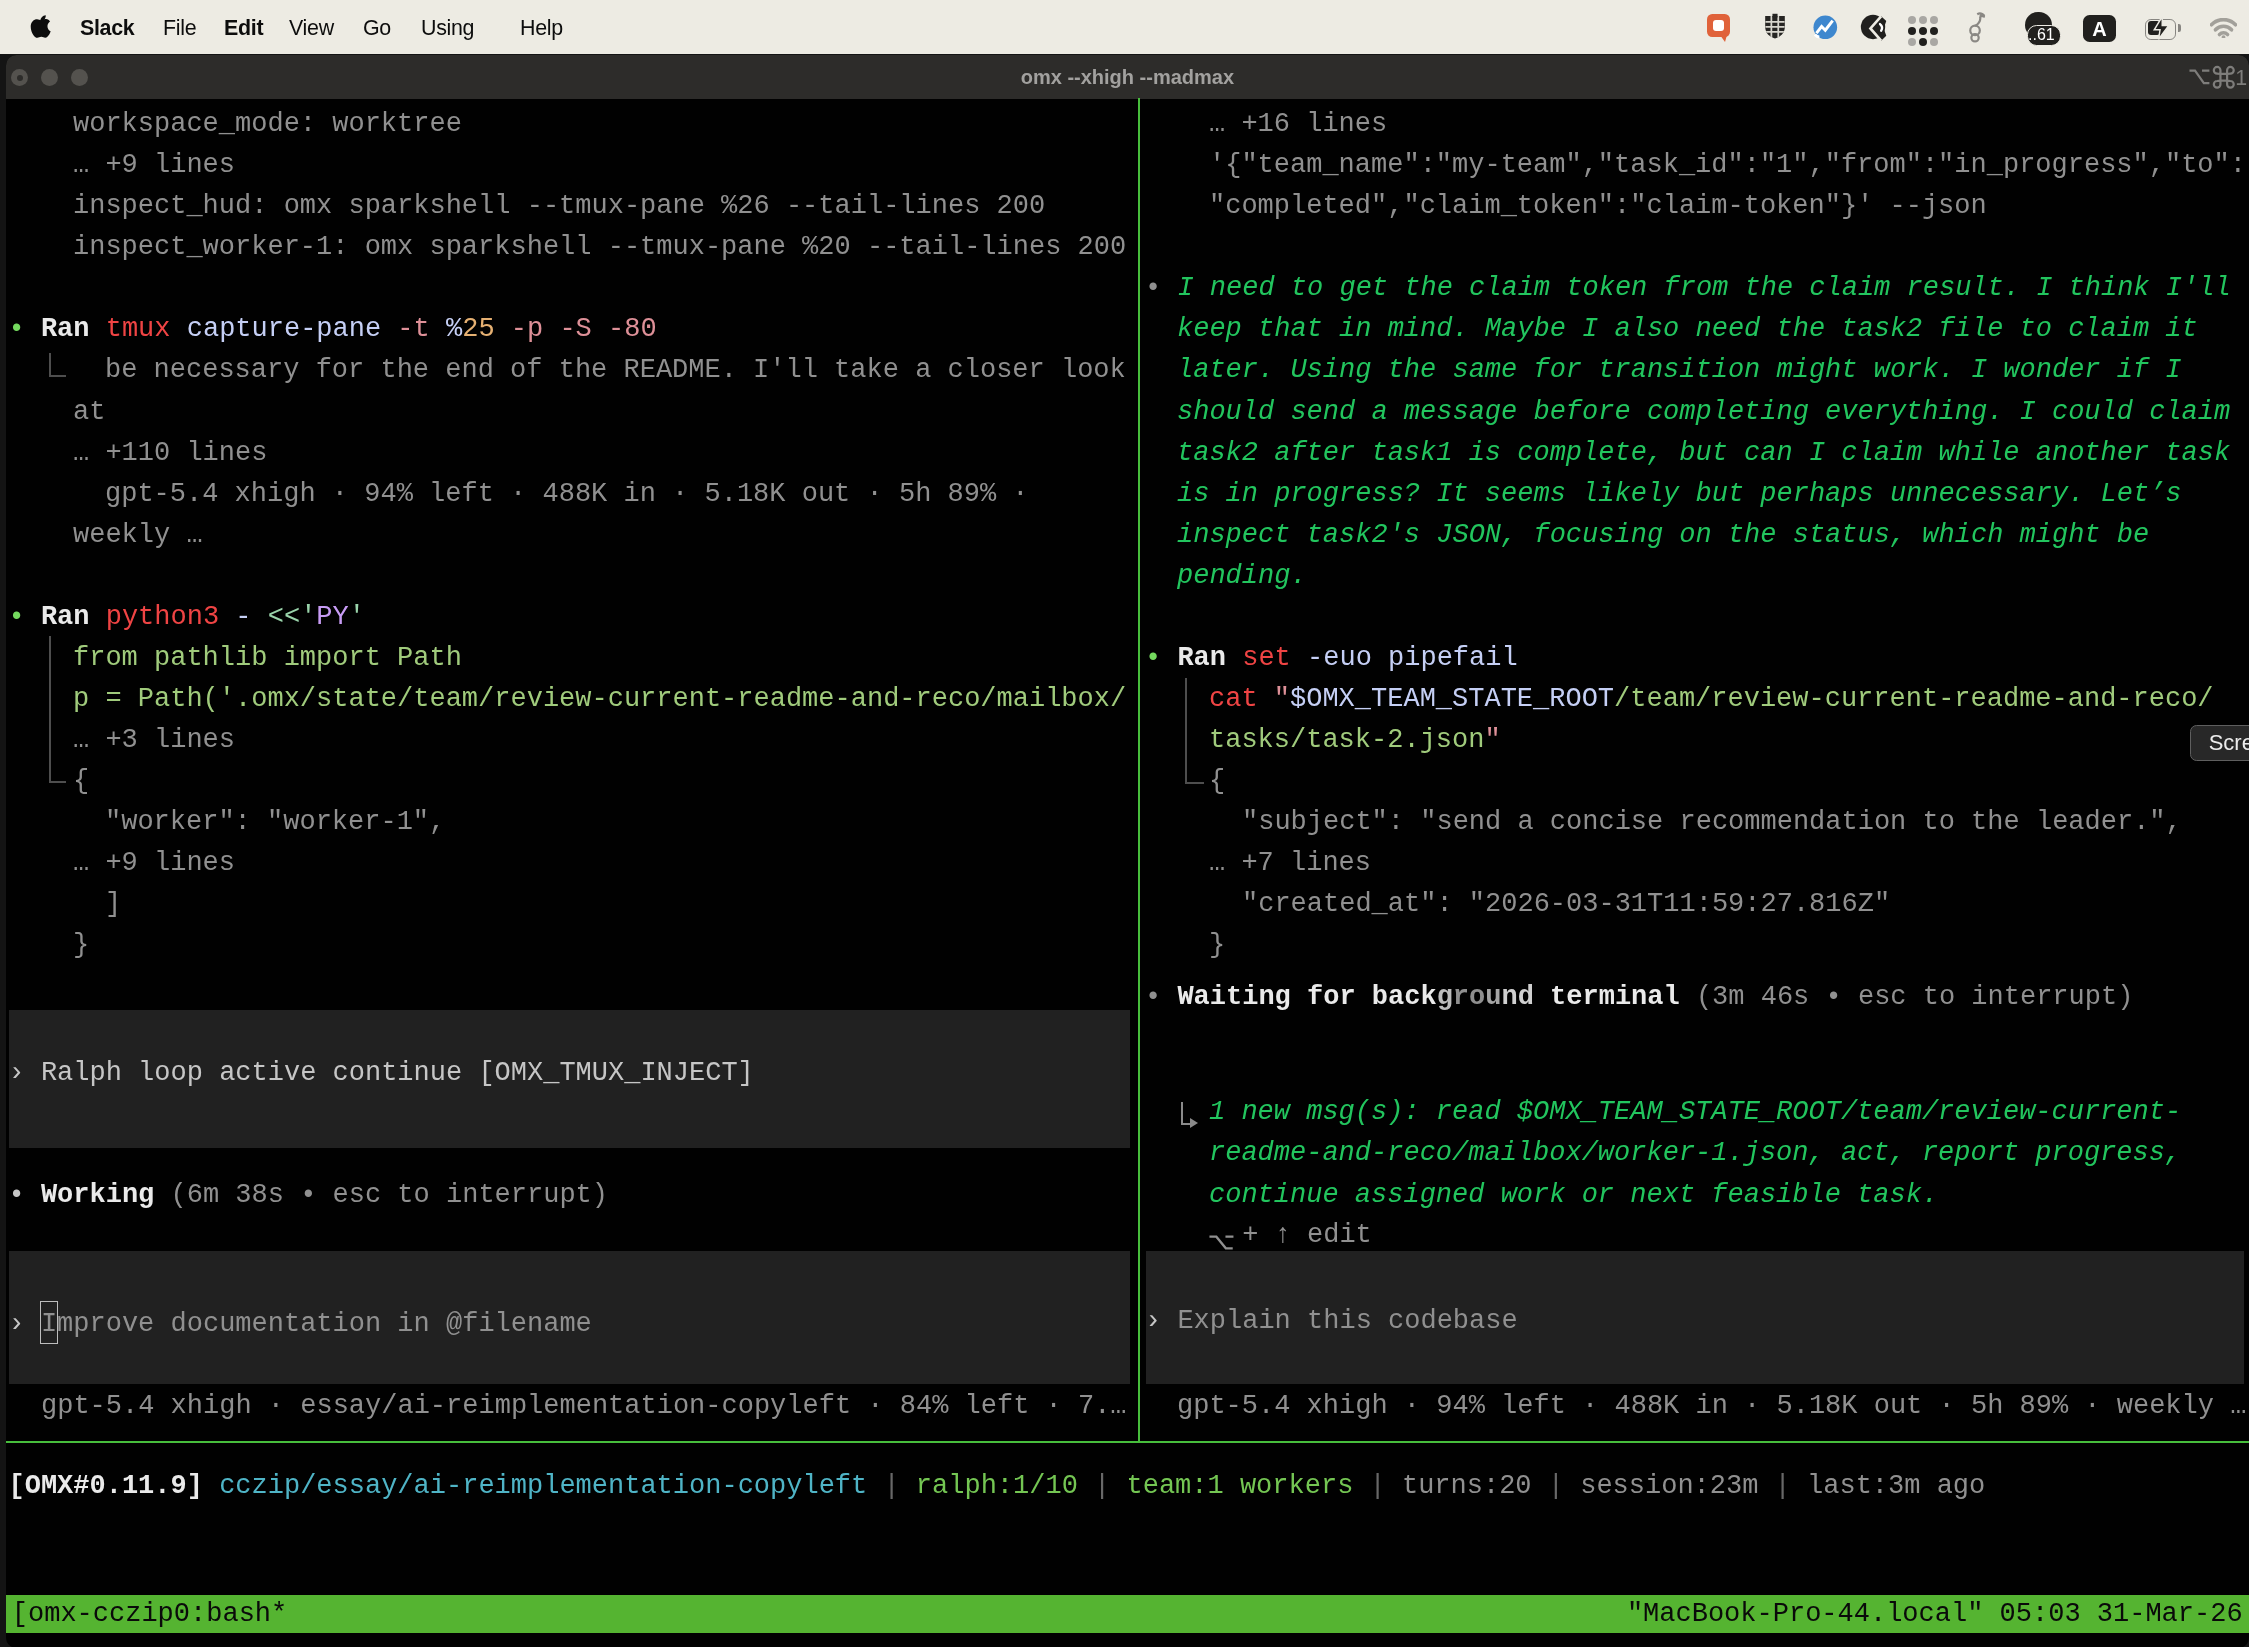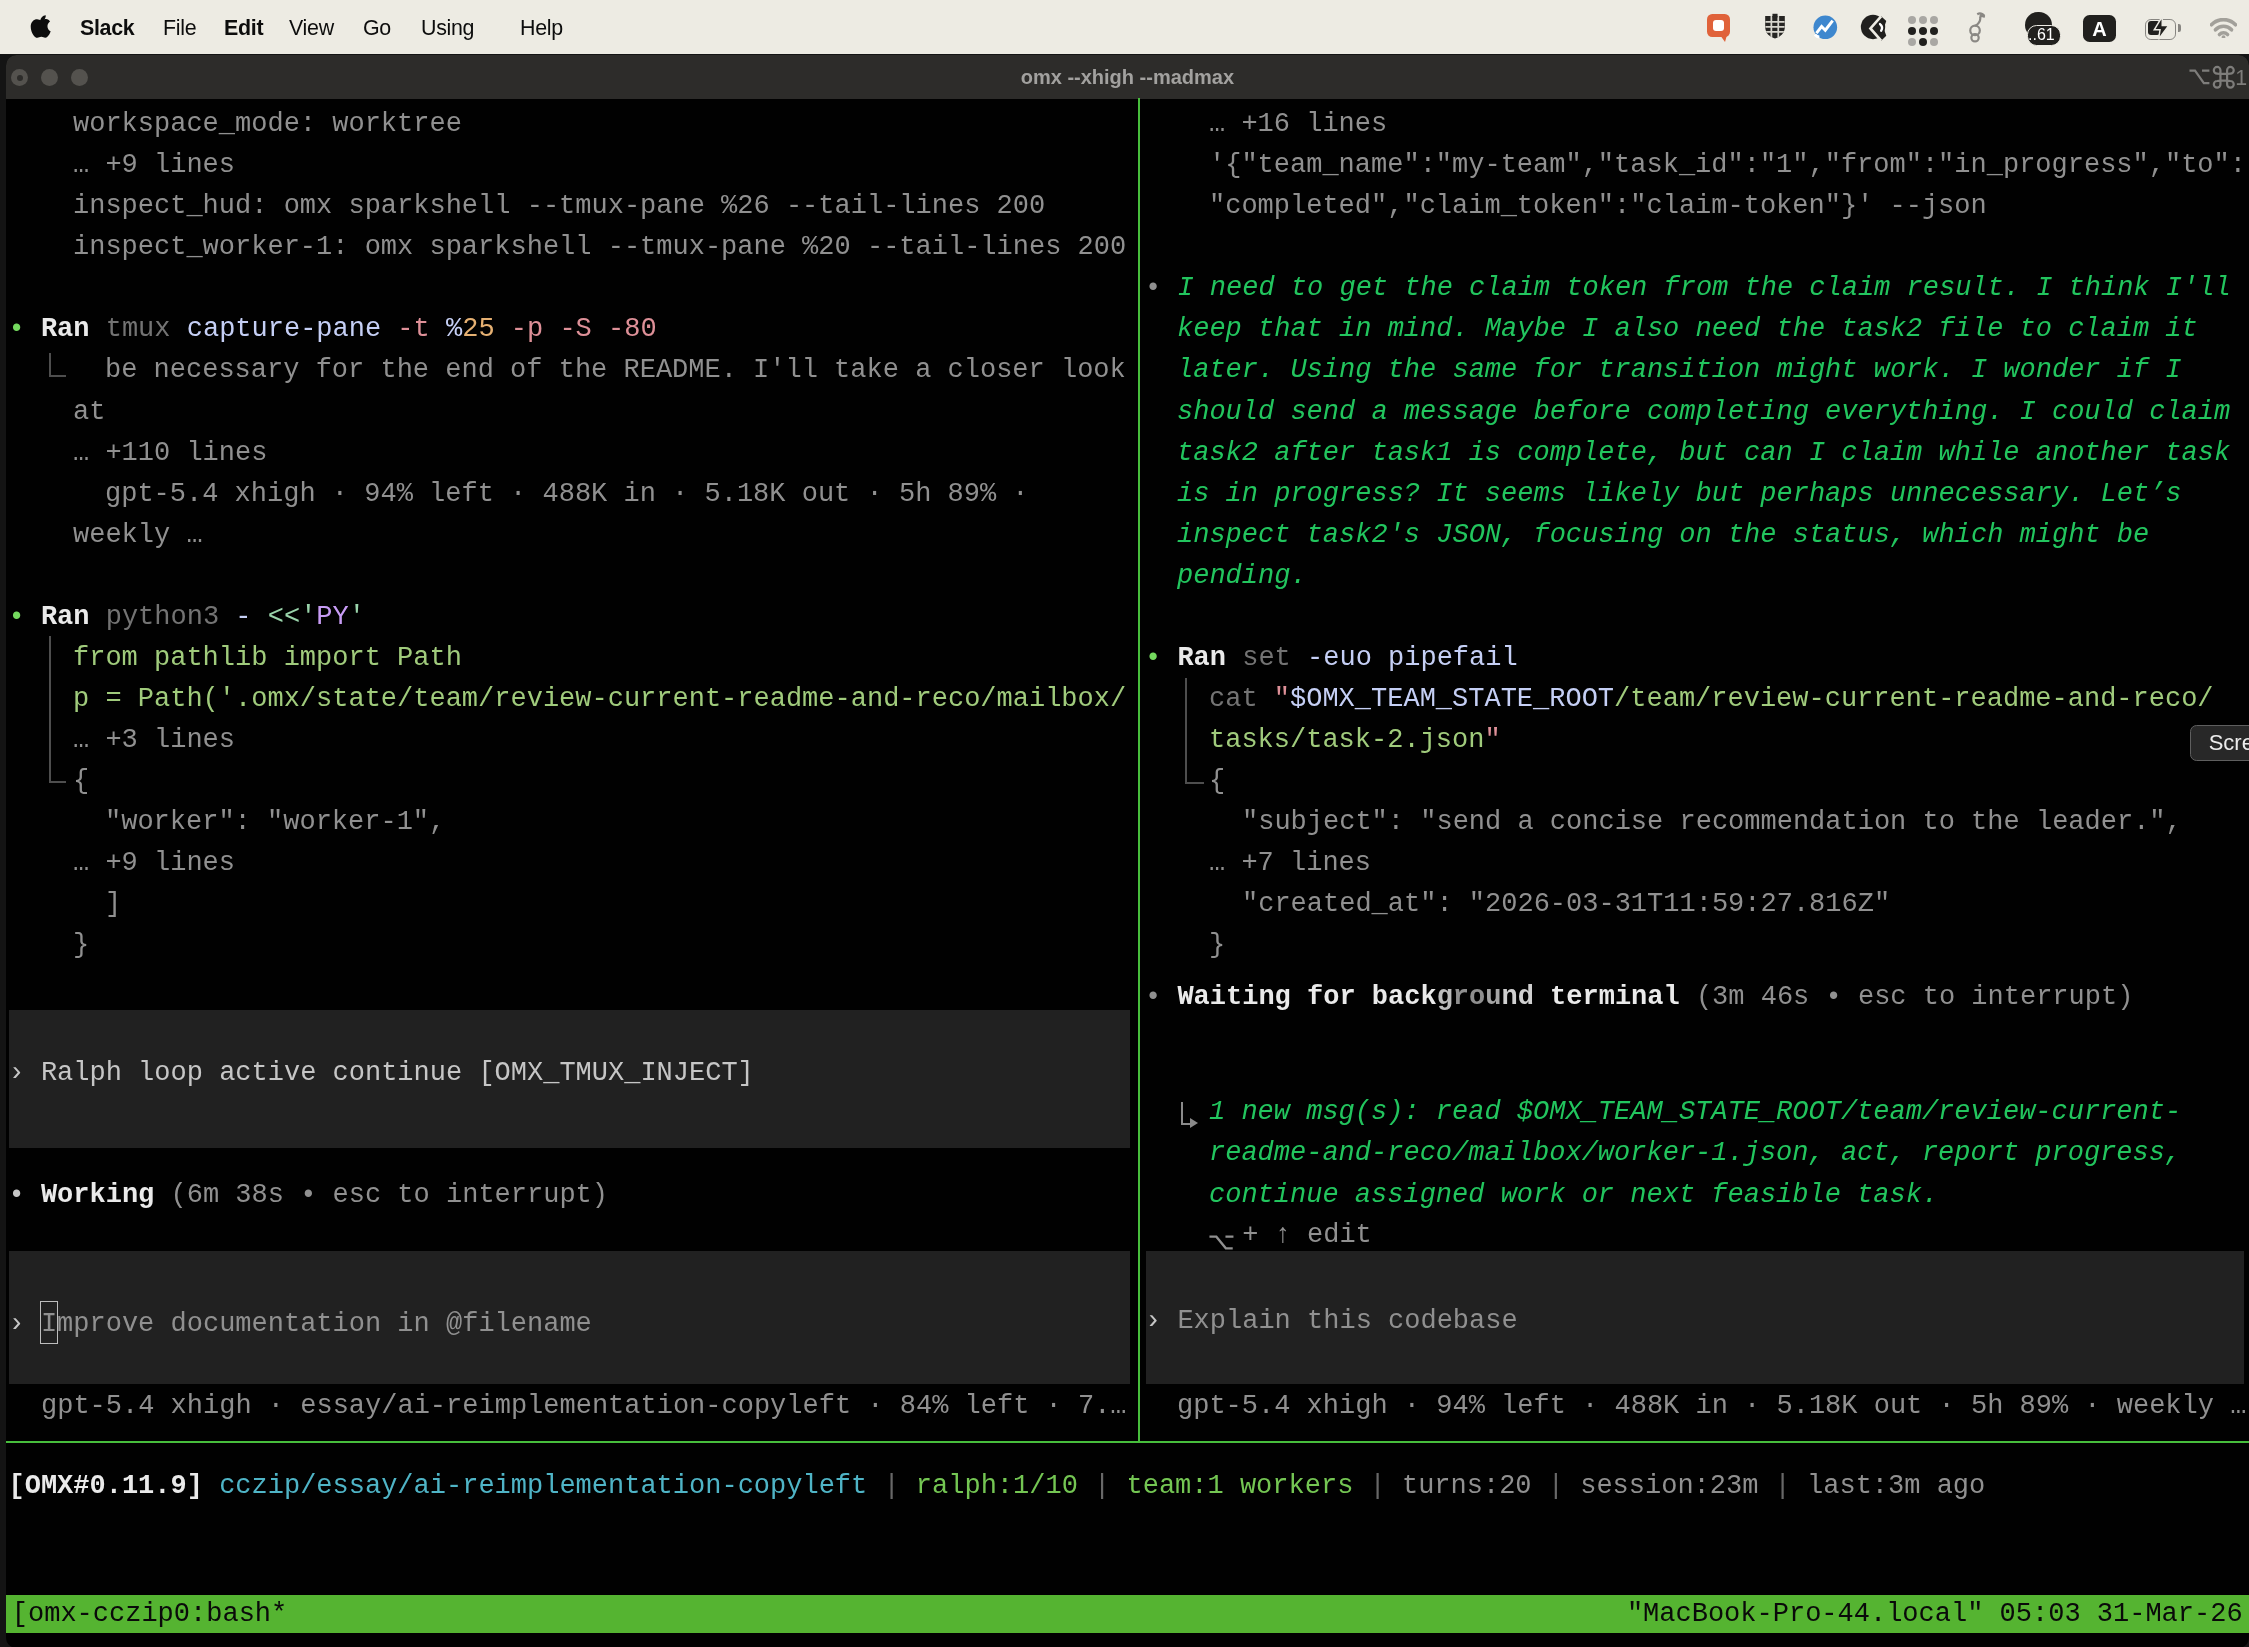--- a/index.html
+++ b/index.html
@@ -9,21 +9,21 @@
      border-radius:10.3px;overflow:hidden;}
 #titlebar{position:absolute;left:5.9px;top:55px;width:2243px;height:44px;background:#2D2C2A;
      border-radius:10.3px 10.3px 0 0;}
 .tl{position:absolute;top:14.4px;width:17px;height:17px;border-radius:50%;background:#54524E;}
 .ln{position:absolute;height:41px;line-height:41px;font-family:"Liberation Mono",monospace;
     font-size:27px;white-space:pre;color:#909090;}
 .g{color:#909090}
 .br{color:#C6C6C6}
 .gi{color:#22c55e;font-style:italic}
 .w{color:#EAEAEA;font-weight:bold}
-.bl{color:#737373}
+.bl{color:#ef4444}
 .lav{color:#C5CFF5}
 .pk{color:#DE9098}
 .or{color:#E5B072}
 .grn{color:#A0CB7C}
 .vio{color:#C89CF5}
 .mint{color:#9AD4AB}
 .bu{color:#74D95E}
 .box{position:absolute;background:#212121;}
 .conn{position:absolute;border-left:2.2px solid #4E4E4E;border-bottom:2.2px solid #4E4E4E;}
 </style></head>

